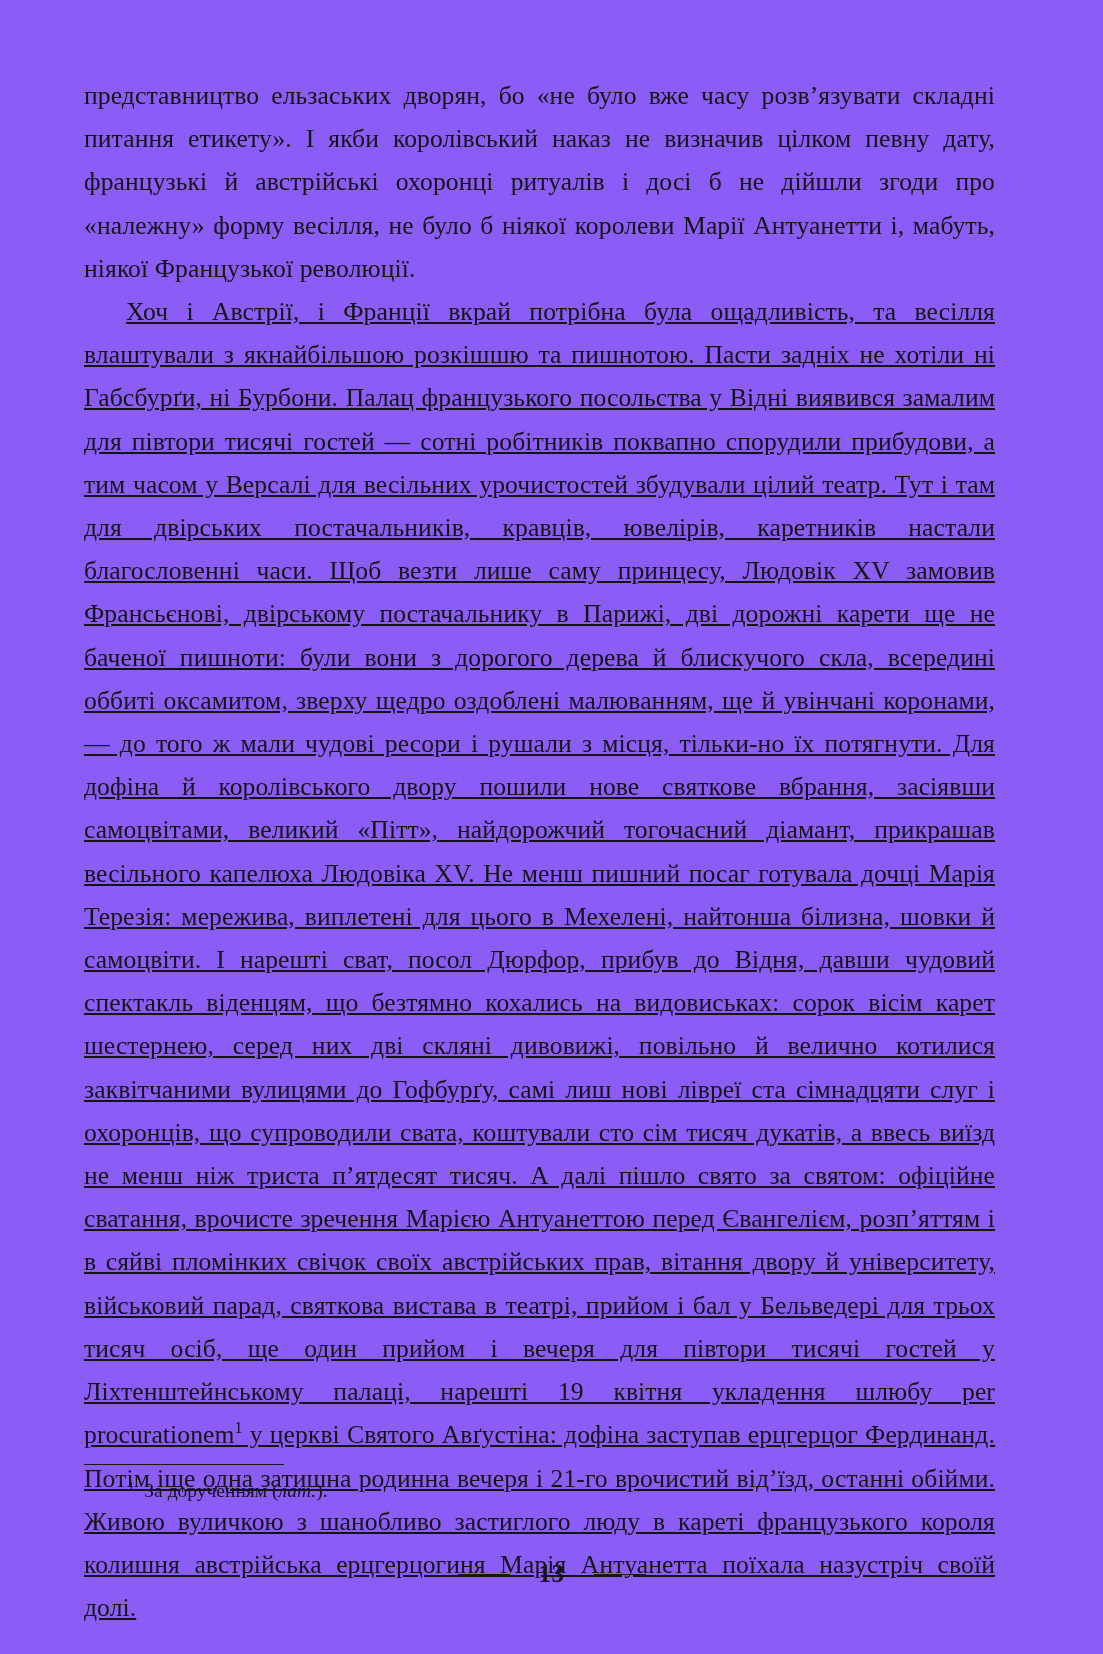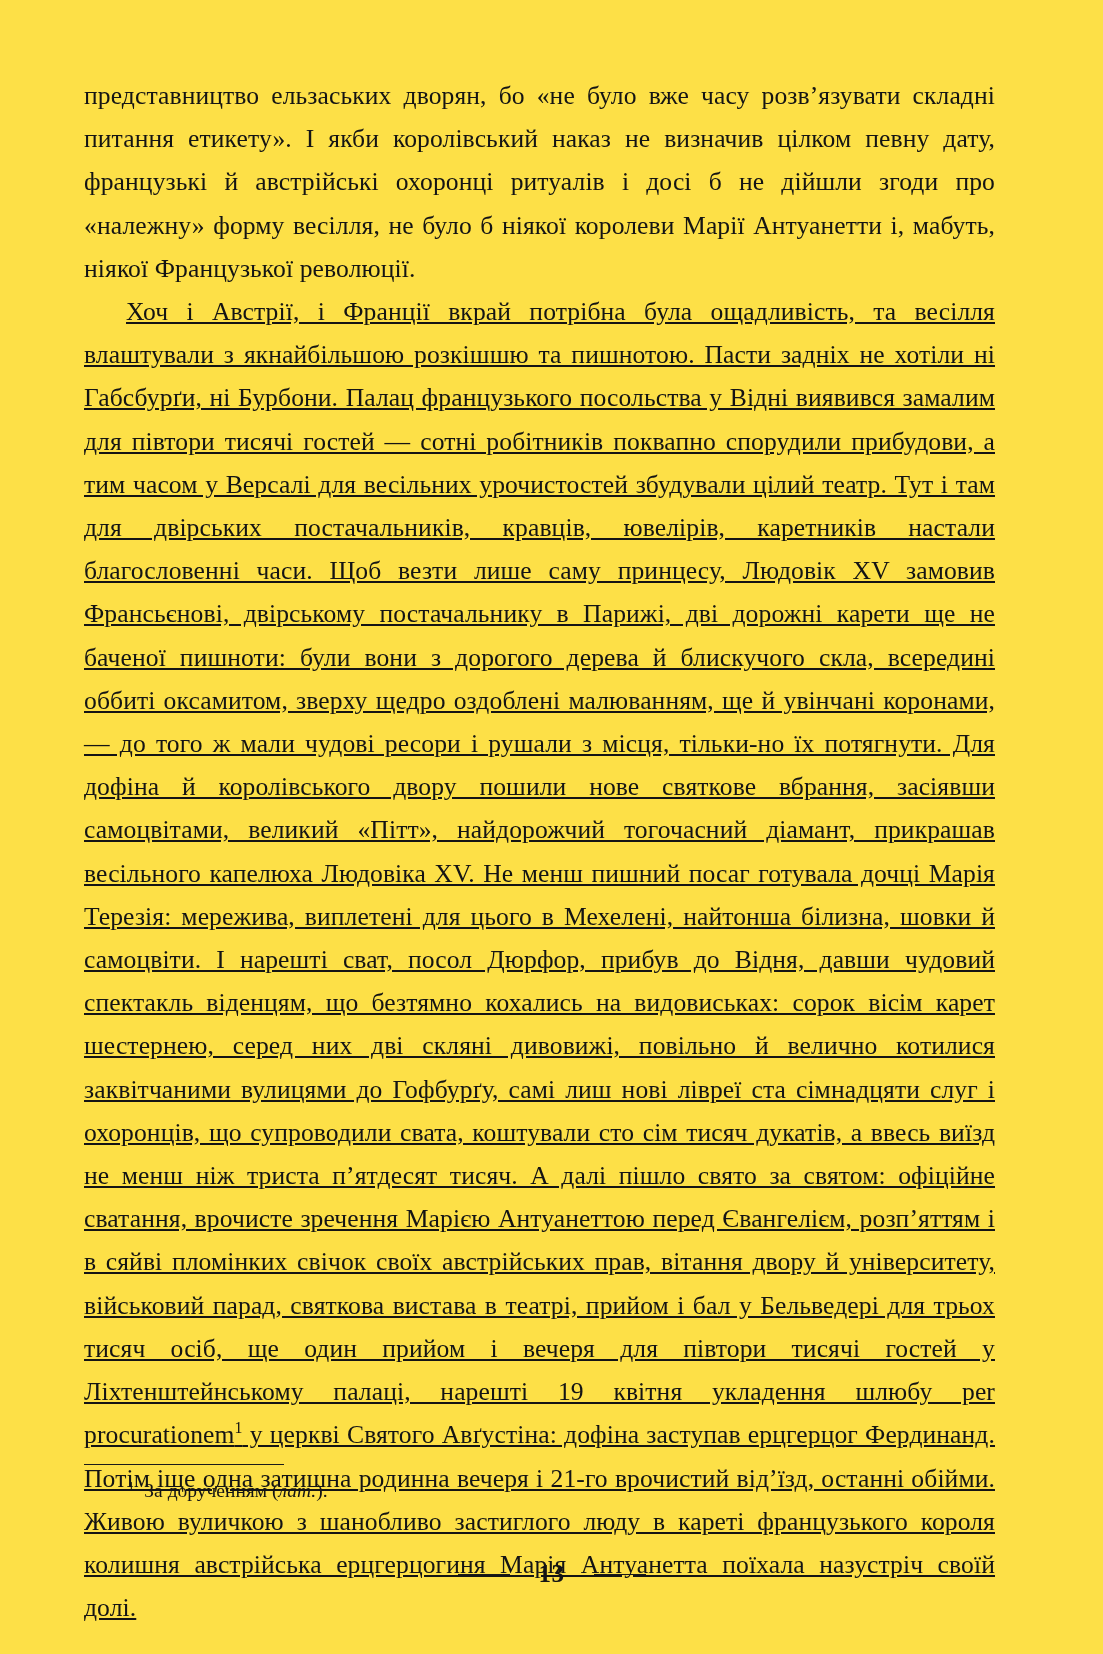--- a/index.html
+++ b/index.html
@@ -15,21 +15,21 @@
     color: #111111;
     -webkit-font-smoothing: antialiased;
   }
 
   .page {
     position: relative;
     box-sizing: border-box;
     width: 1103px;
     height: 1654px;
     padding: 74px 108px 0 84px;
-    background: #fde047;
+    background: #8b5cf6;
   }
 
   .body-text {
     font-size: 25.6px;
     line-height: 43.2px;
     text-align: justify;
     text-justify: inter-word;
     color: #141414;
     letter-spacing: 0.1px;
   }

